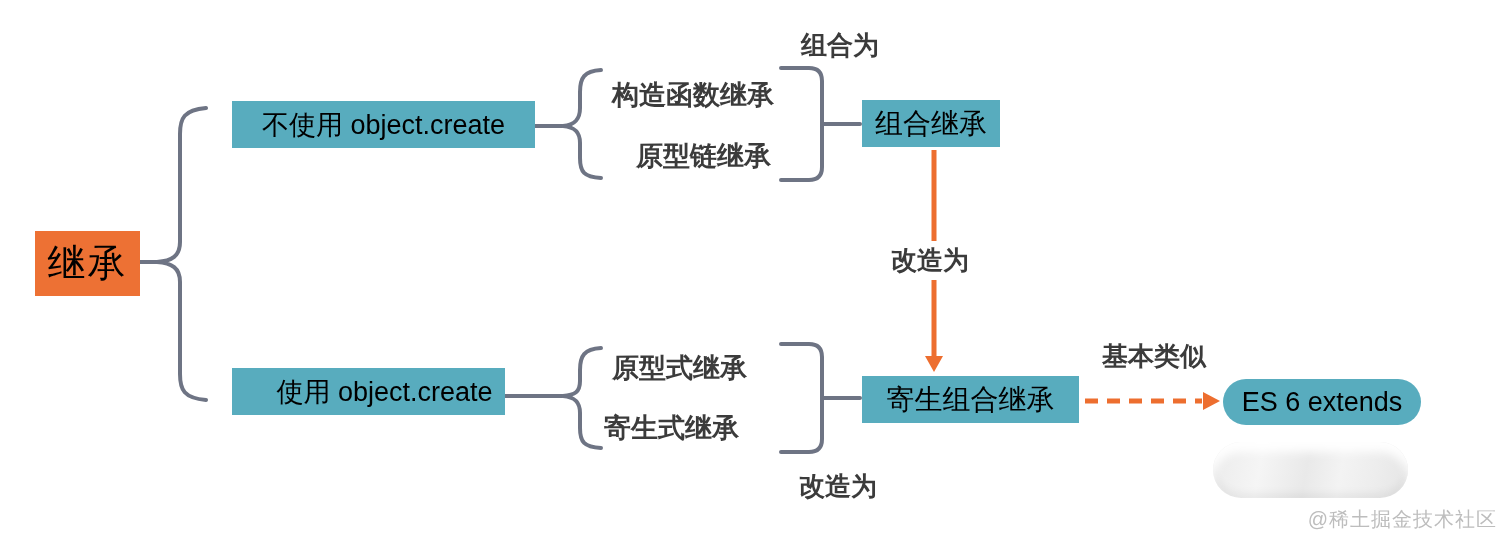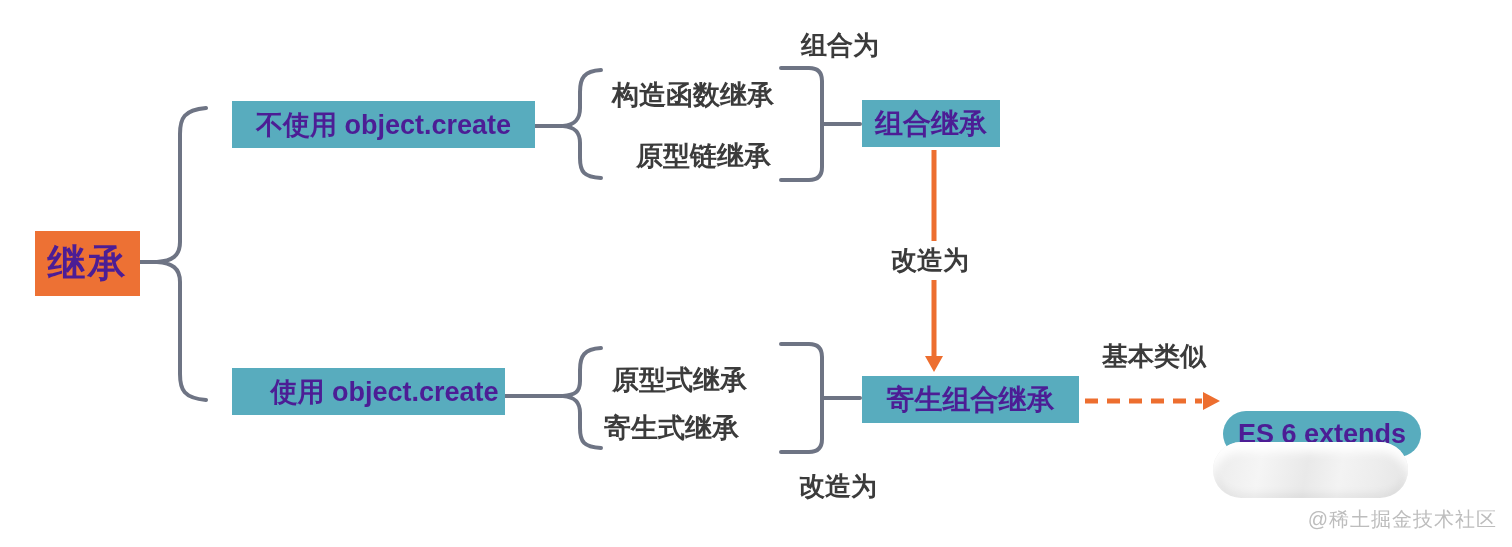--- a/index.html
+++ b/index.html
@@ -16,43 +16,43 @@
   .canvas{
     position:relative;
     width:1512px;height:547px;
     background:#ffffff;
     overflow:hidden;
   }
   .connectors{position:absolute;left:0;top:0;width:1512px;height:547px;}
   .node{
     position:absolute;
     display:flex;align-items:center;justify-content:center;
-    color:#4c1d95;font-weight:700;
+    color:#000000;font-weight:400;
     white-space:nowrap;
   }
   .root{
     left:35px;top:231px;width:105px;height:65px;
     background:var(--accent-orange);
     font-size:38px;letter-spacing:2px;
   }
   .teal{background:var(--node-teal);}
   .b1{left:232px;top:101px;width:303px;height:47px;font-size:27px;}
   .b2{left:232px;top:368px;width:273px;height:47px;font-size:27px;padding-left:32px;}
   .b3{left:862px;top:100px;width:138px;height:47px;font-size:28px;}
   .b4{left:862px;top:376px;width:217px;height:47px;font-size:28px;}
-  .b5{left:1223px;top:379px;width:198px;height:46px;font-size:27px;border-radius:23px;margin-top:32px;}
+  .b5{left:1223px;top:379px;width:198px;height:46px;font-size:27px;border-radius:23px;}
   .item{
     position:absolute;
     color:var(--label-dark);
     font-size:27px;font-weight:600;
     line-height:34px;white-space:nowrap;
   }
   .i1{left:612px;top:78px;}
   .i2{left:636px;top:139px;}
-  .i3{left:612px;top:351px;margin-top:12px;}
+  .i3{left:612px;top:351px;}
   .i4{left:604px;top:411px;}
   .label{
     position:absolute;
     color:var(--label-dark);
     font-size:26px;font-weight:700;
     text-align:center;white-space:nowrap;
   }
   .l-combine{left:780px;top:28px;width:120px;}
   .l-transform-mid{left:870px;top:241px;width:120px;background:#ffffff;padding:2px 0;}
   .l-transform-bottom{left:778px;top:469px;width:120px;}

